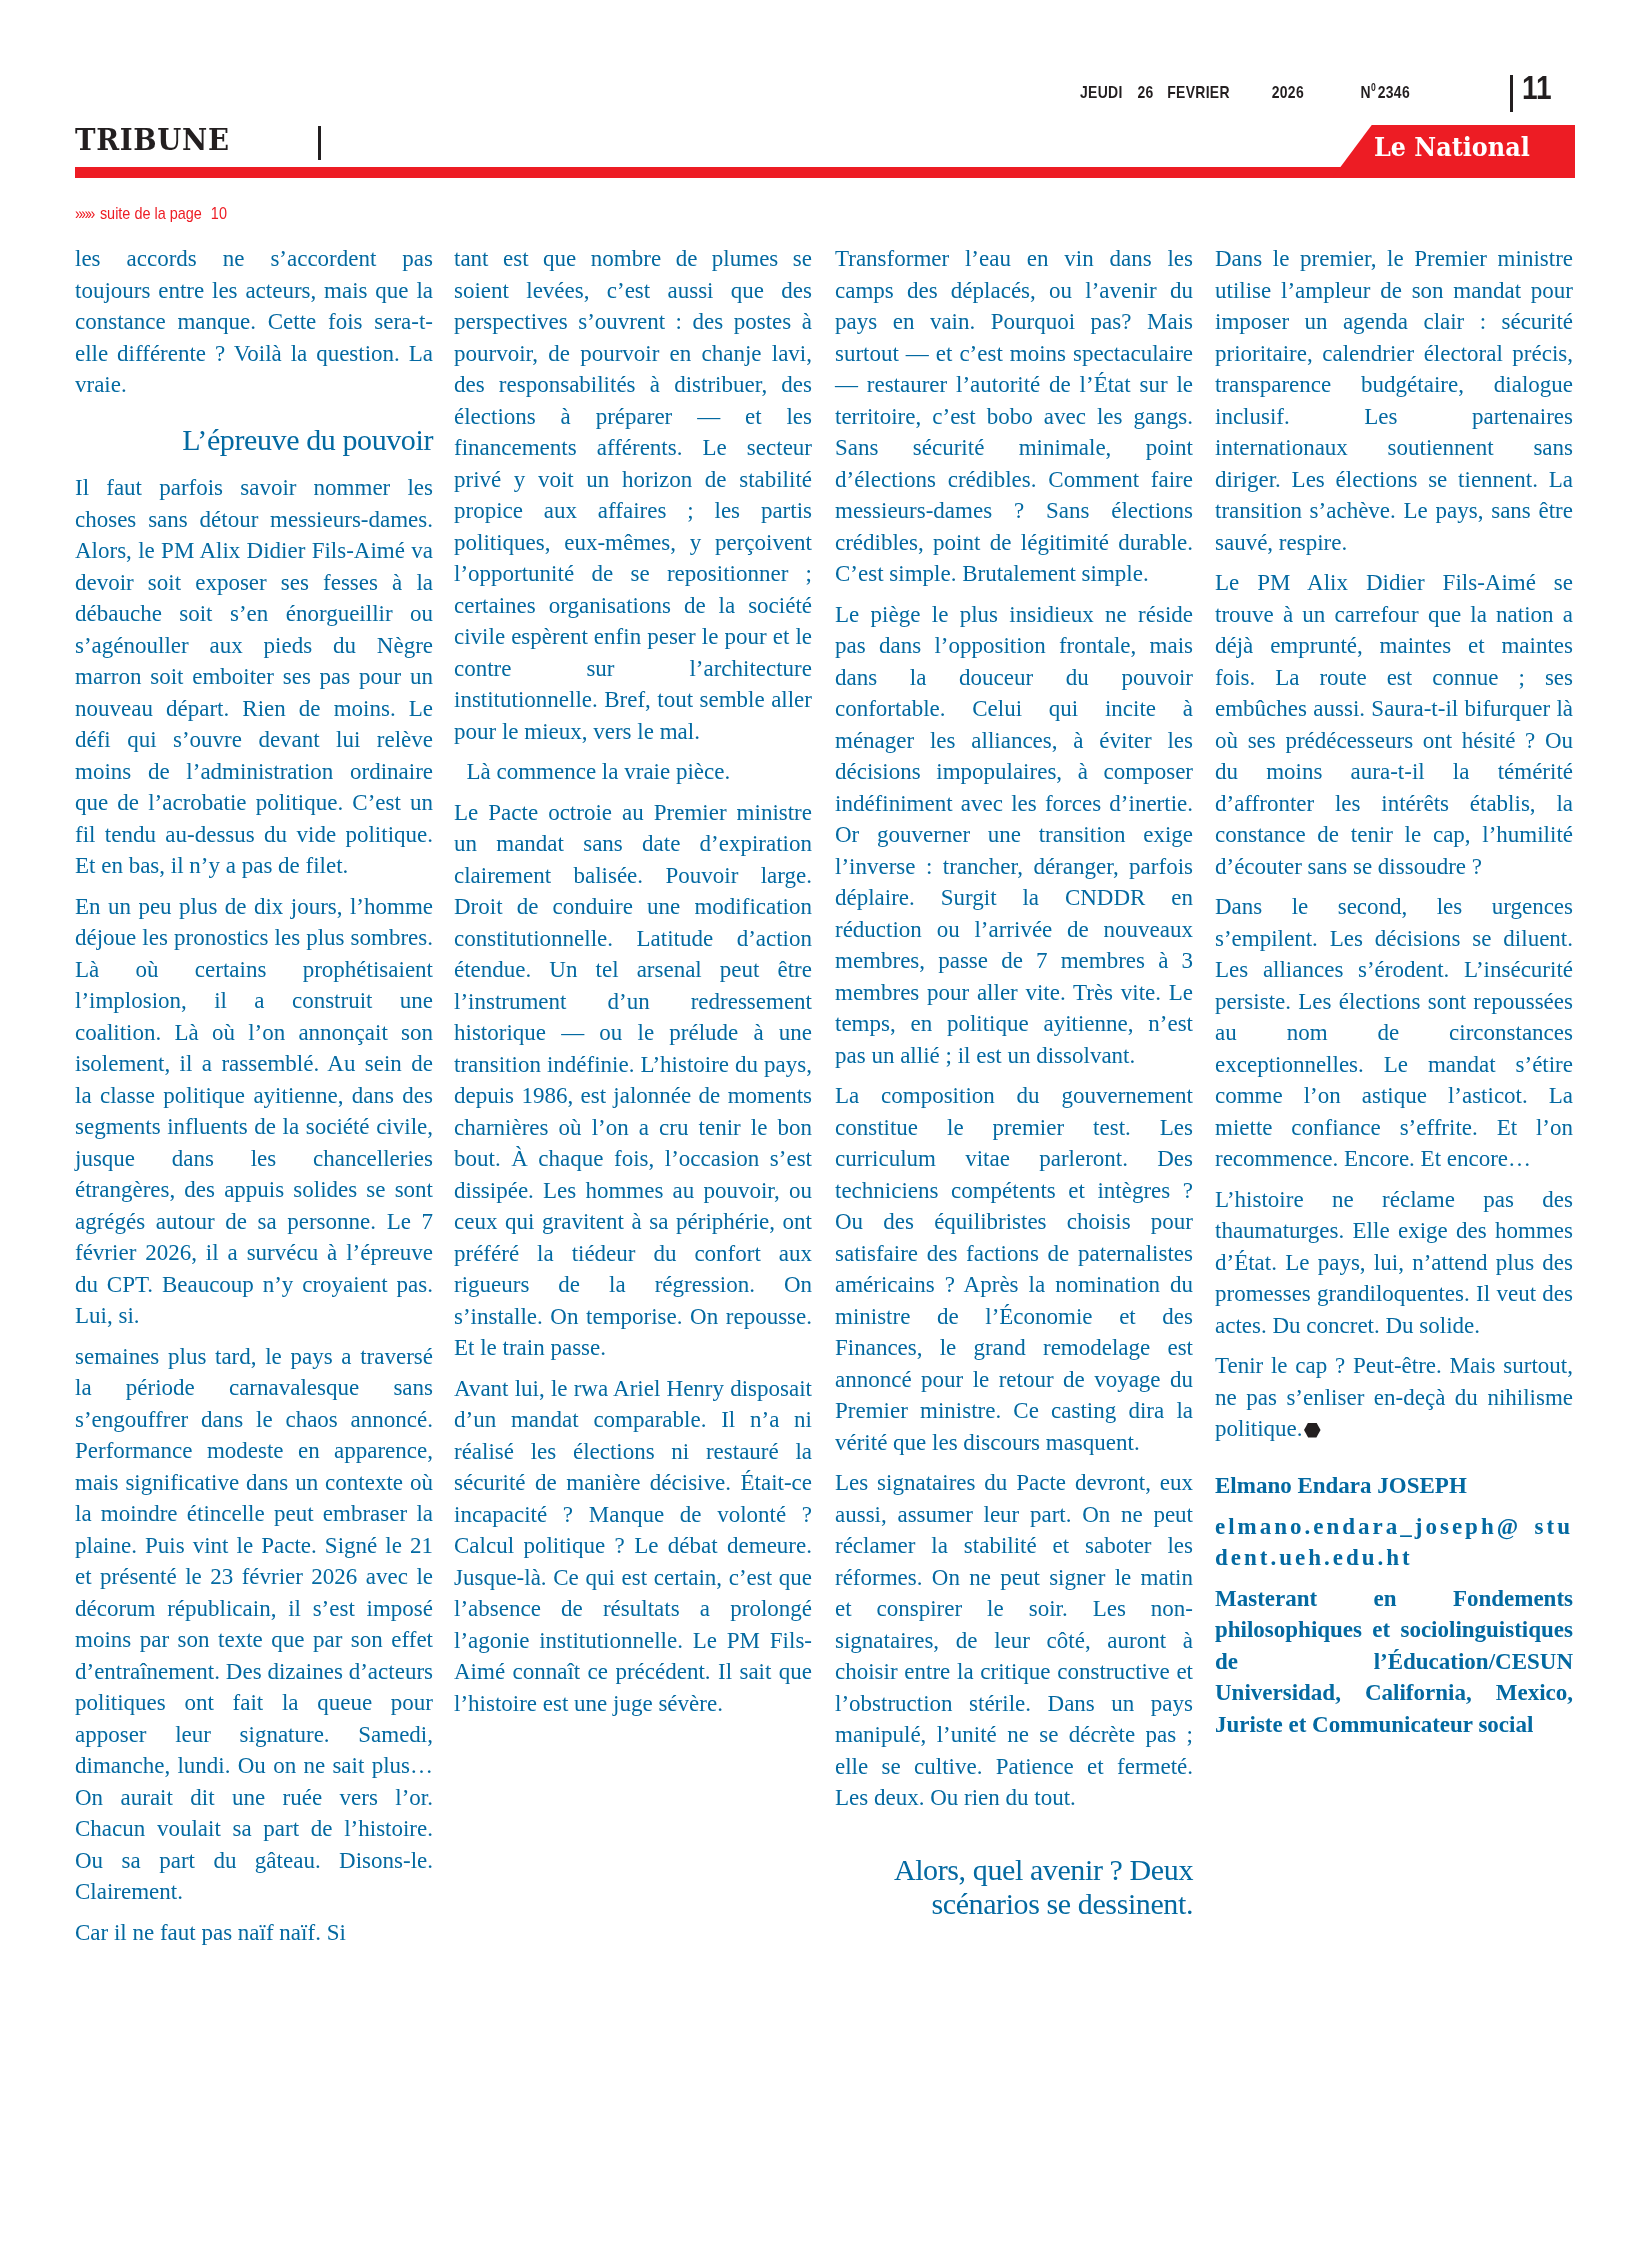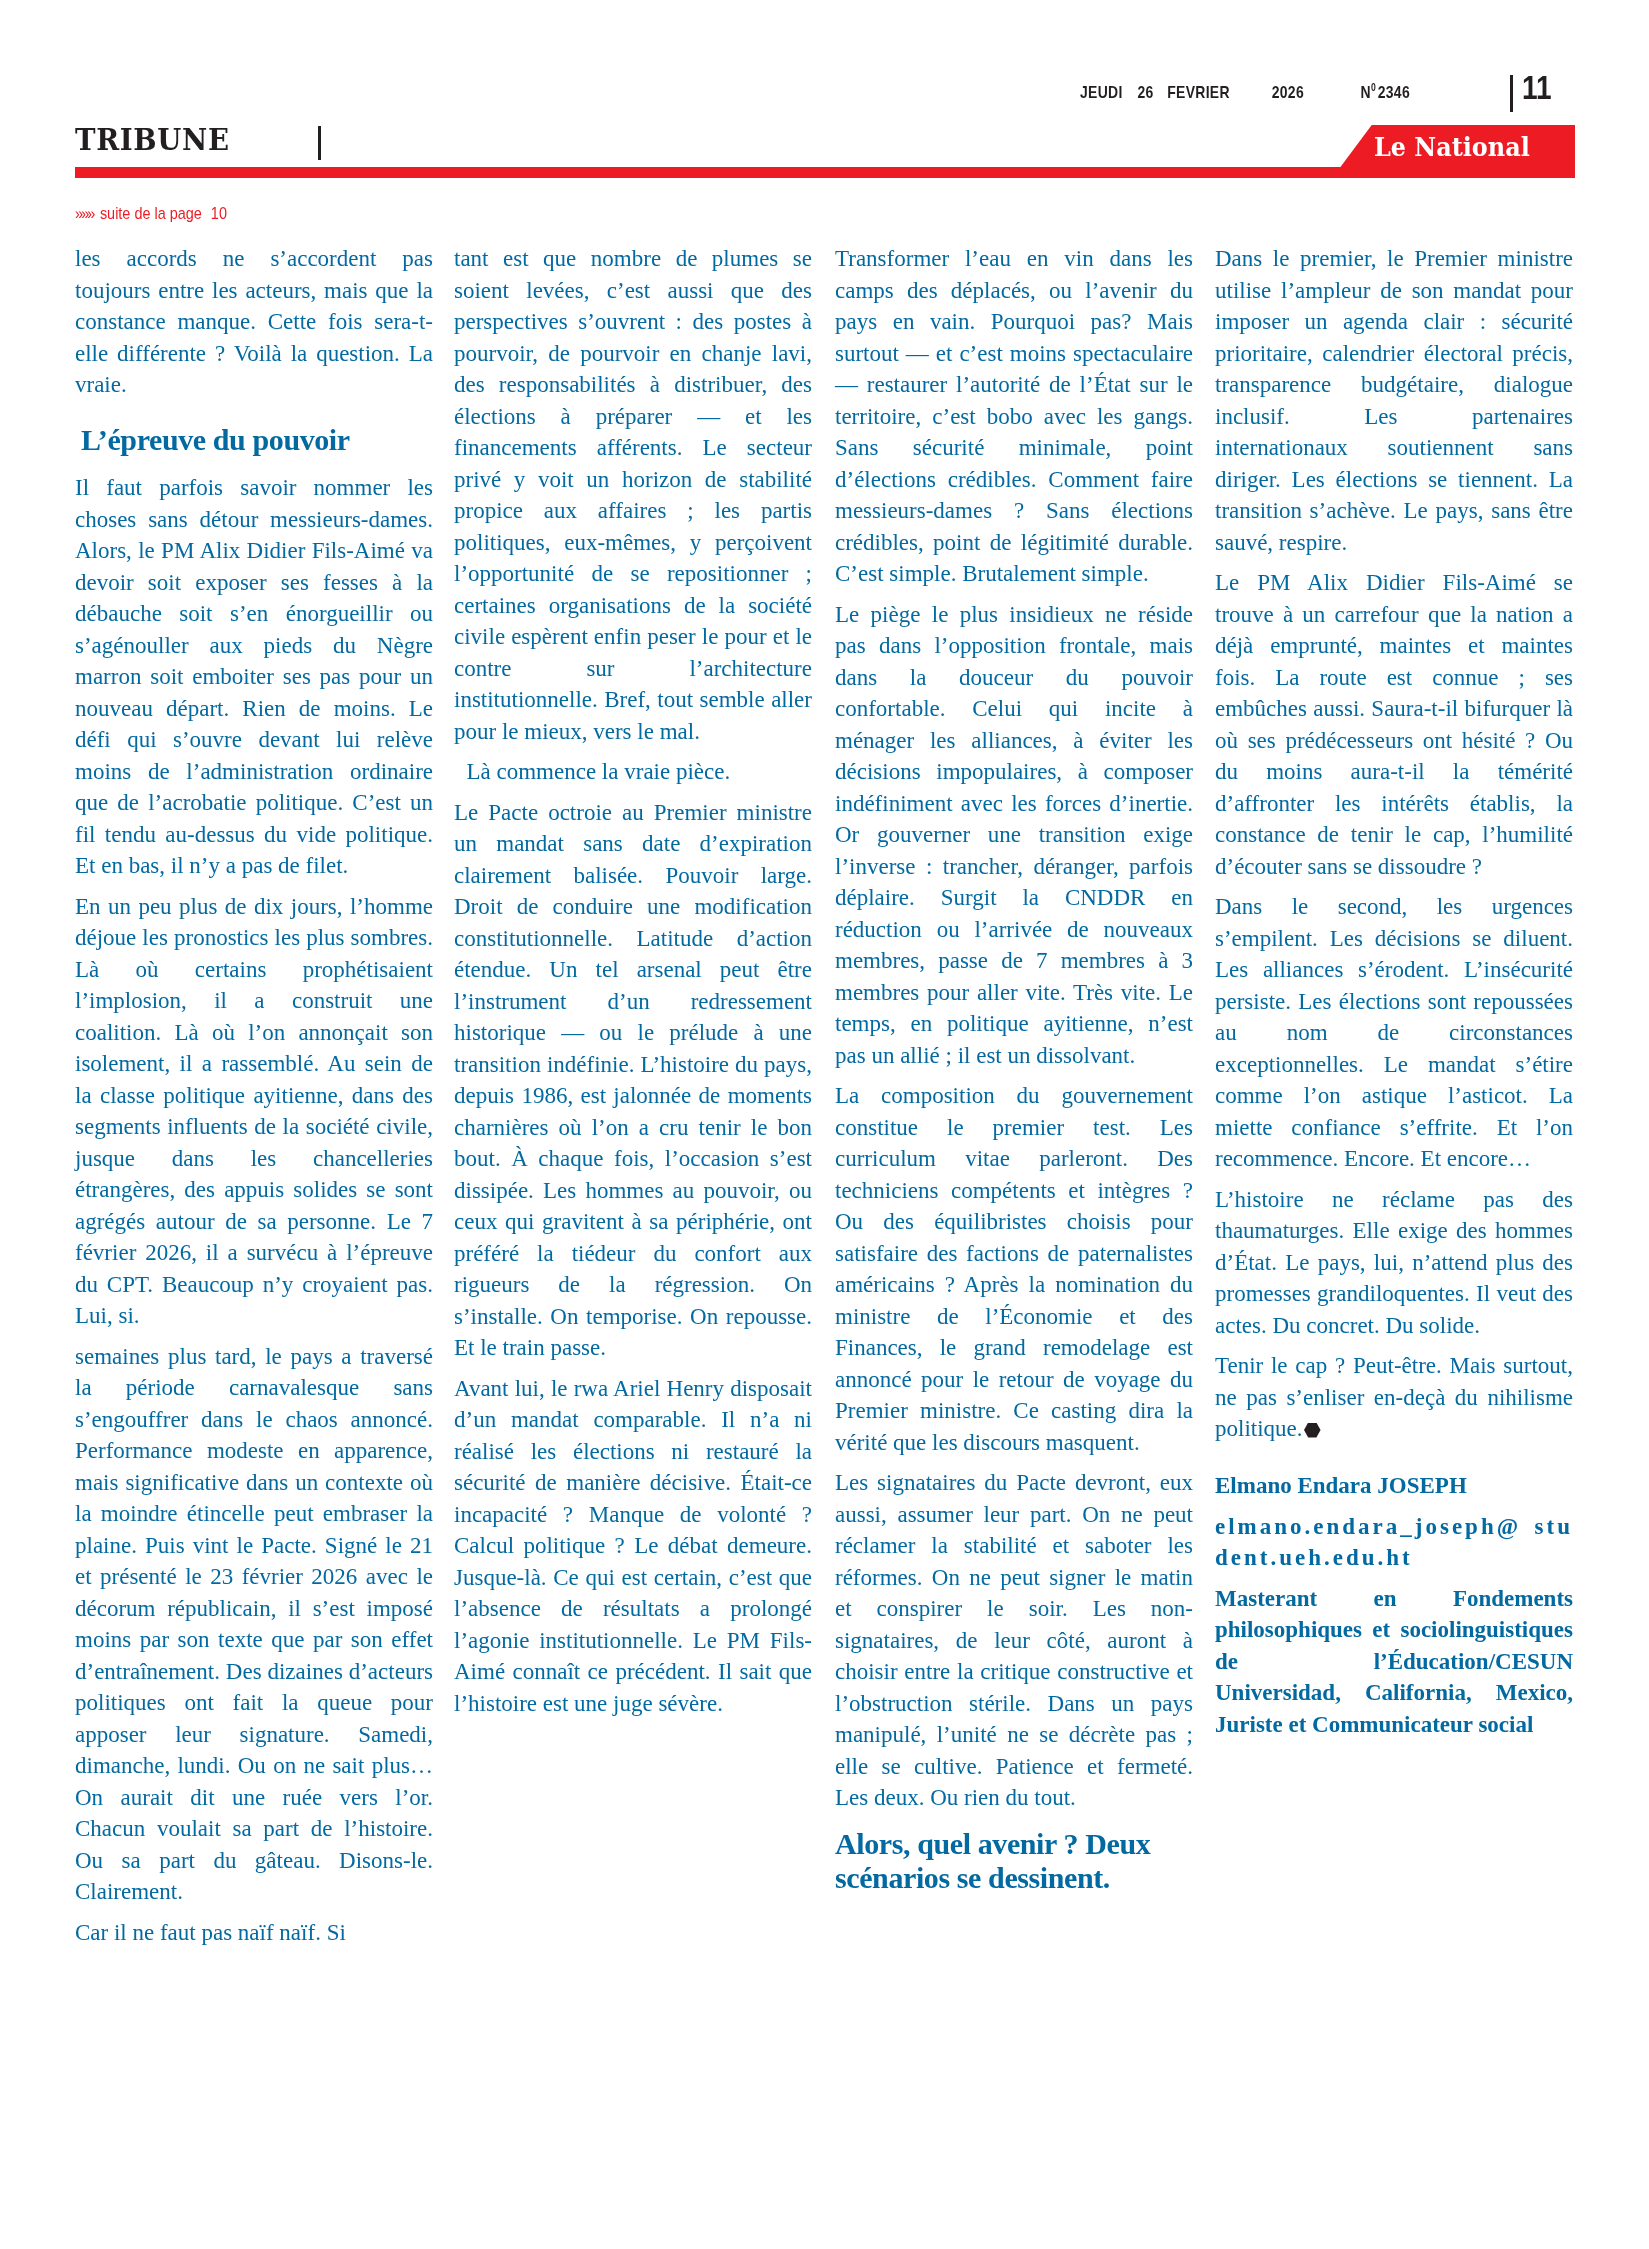--- a/index.html
+++ b/index.html
@@ -57,24 +57,24 @@
       font-family: "Liberation Serif", serif; font-size: 23px; line-height: 31.5px;
       color: #0369a1; text-align: justify; hyphens: none;
     }
     .col1 { left: 75px; }
     .col2 { left: 454px; }
     .col3 { left: 835px; }
     .col4 { left: 1215px; }
 
     .column p { margin: 0 0 9px 0; }
     .column h2 {
-      font-family: "Liberation Serif", serif; font-weight: bold; font-size: 30px; line-height: 34px;
-      margin: 22.5px 0 15px 6px; text-align: left; letter-spacing: -0.4px;
+      font-family: "Liberation Serif", serif; font-weight: normal; font-size: 30px; line-height: 34px;
+      margin: 22.5px 0 15px 6px; text-align: right; letter-spacing: -0.4px;
     }
-    .column h2.big { font-size: 30px; line-height: 34px; margin: 13px 0 0 0; }
+    .column h2.big { font-size: 30px; line-height: 34px; margin: 39px 0 0 0; }
     .column p.indent { padding-left: 4.5px; margin-left: 8px; }
     .end-mark { display: inline-block; width: 16.5px; height: 15px; background: #231f20; vertical-align: -1.5px; margin-left: 1.5px;
       clip-path: polygon(25% 0, 75% 0, 100% 50%, 75% 100%, 25% 100%, 0 50%); }
 
     .author { font-weight: bold; margin-top: 25.5px; }
     .author p { margin: 0 0 9px 0; }
     .author .email { letter-spacing: 3px; text-align: justify; text-align-last: left; word-break: break-all; }
     .author .bio { text-align: justify; }
   </style>
 </head>

